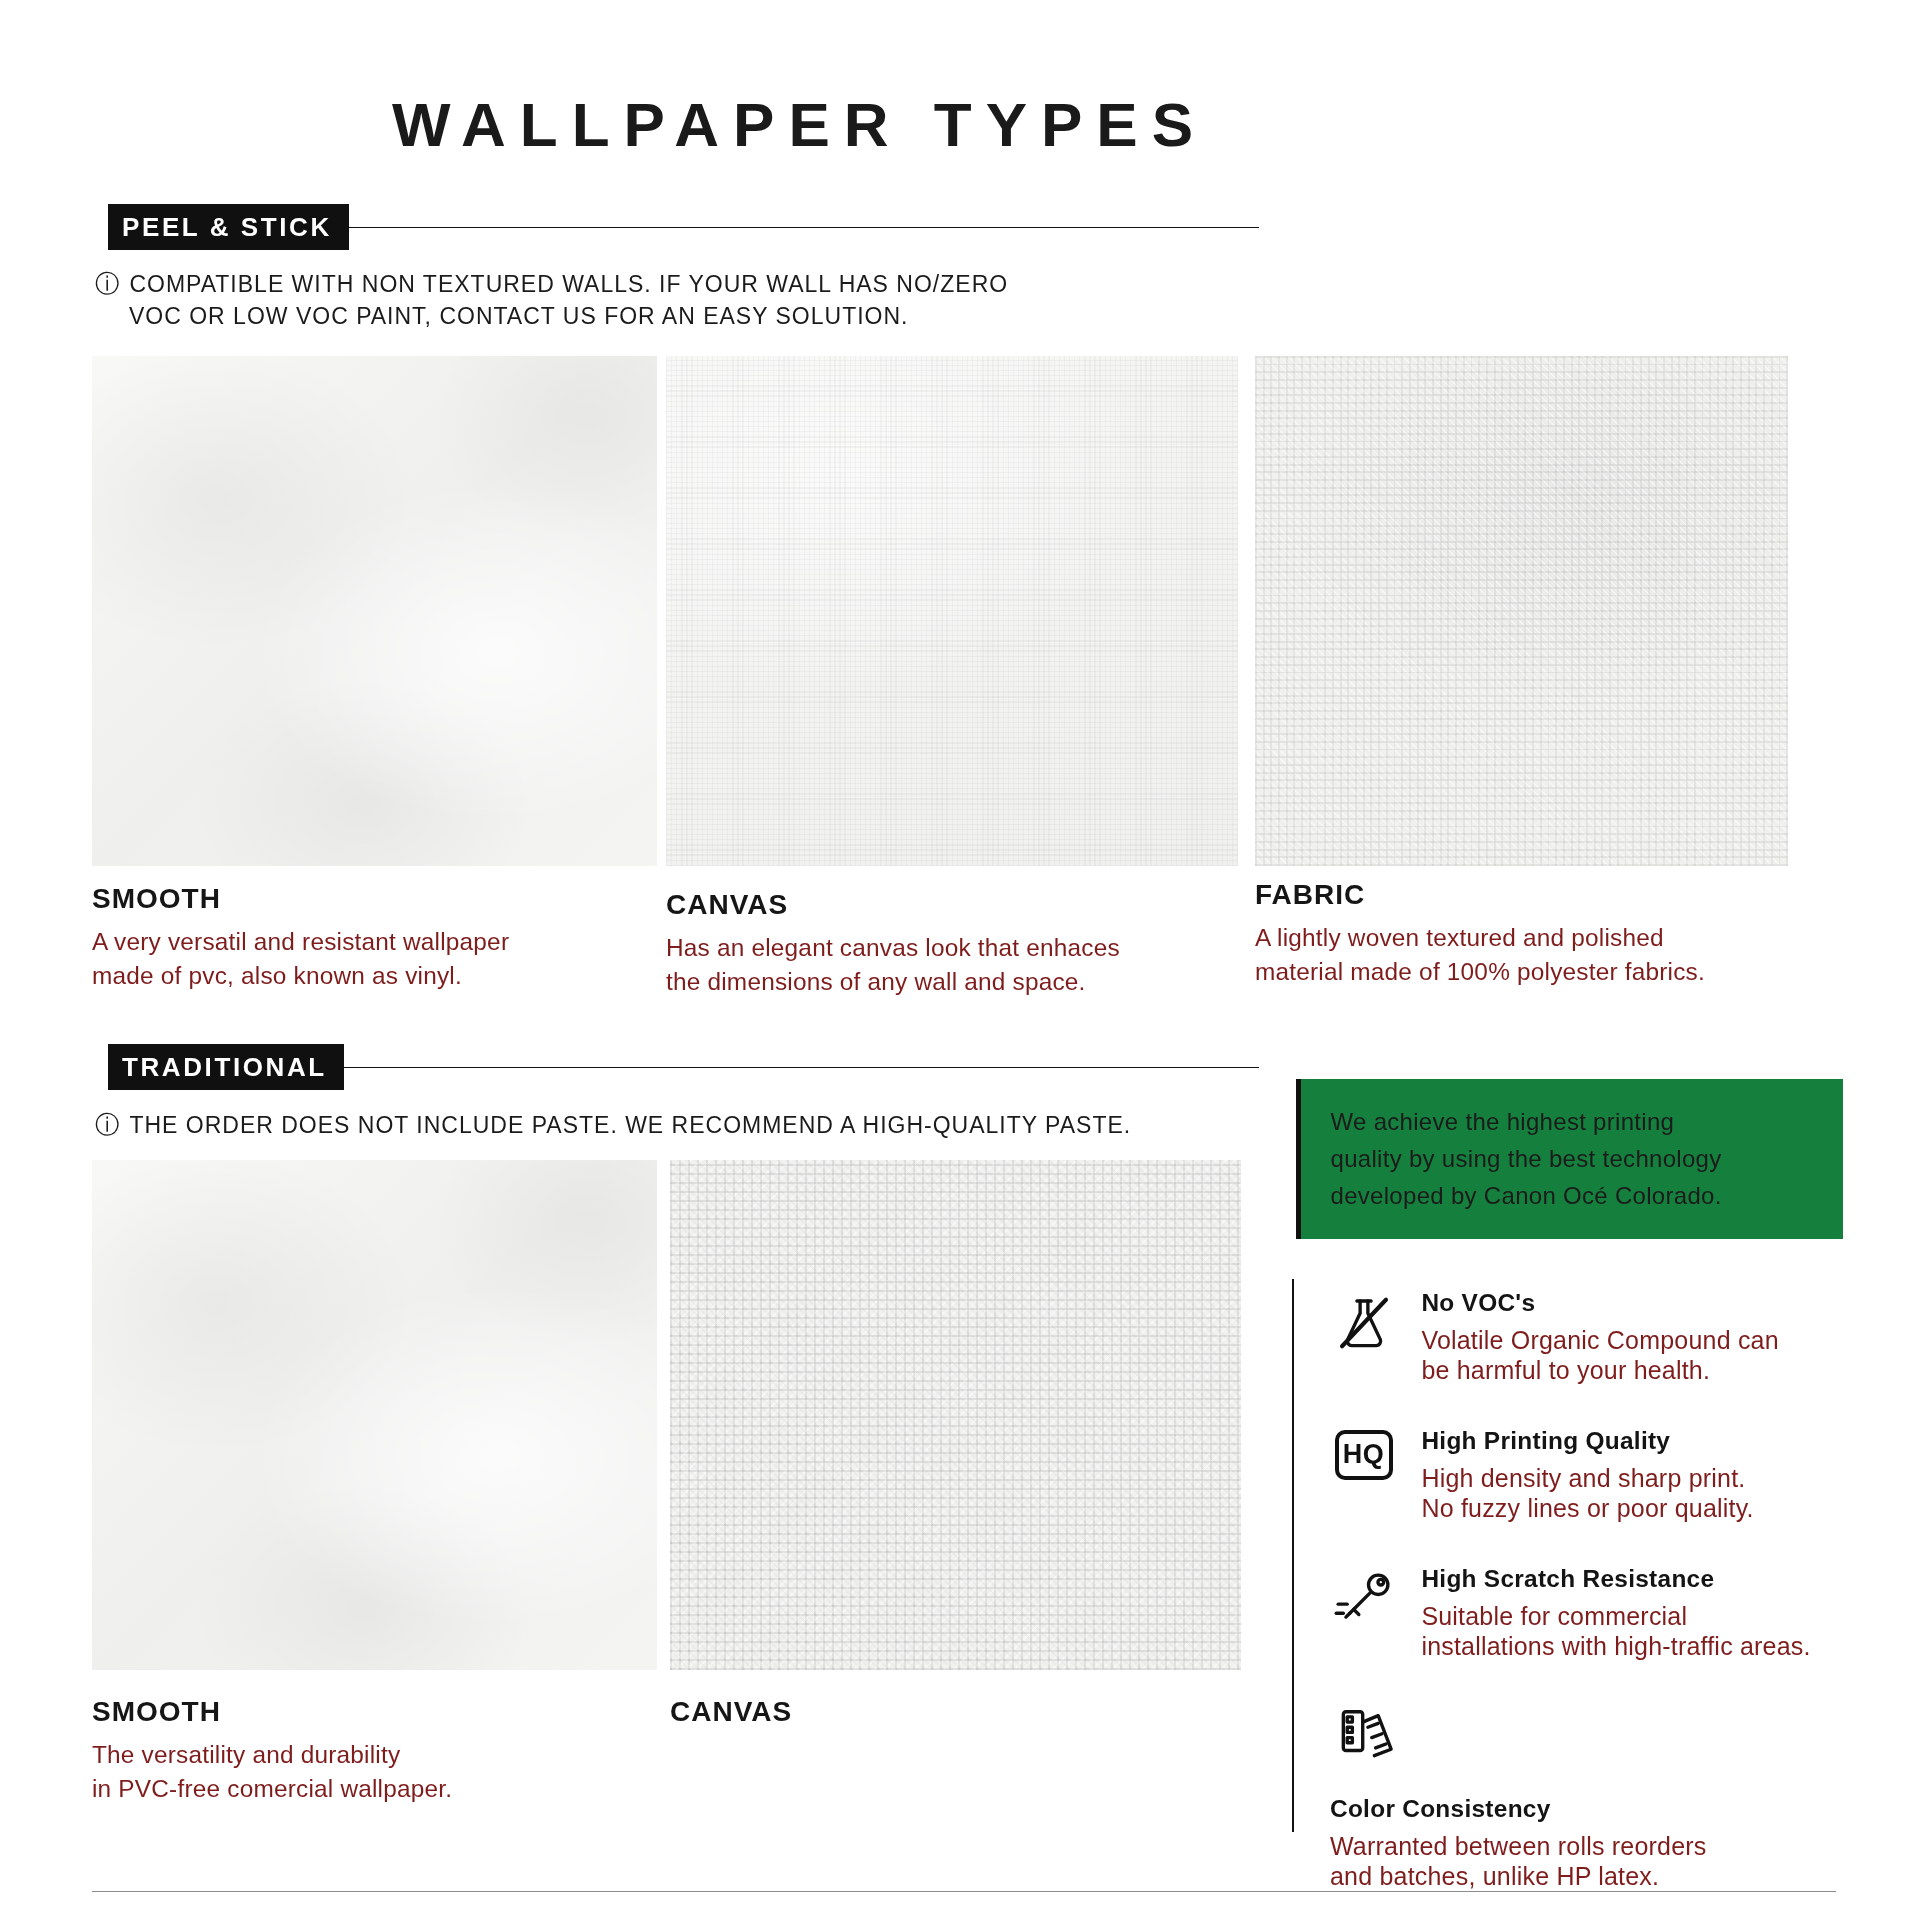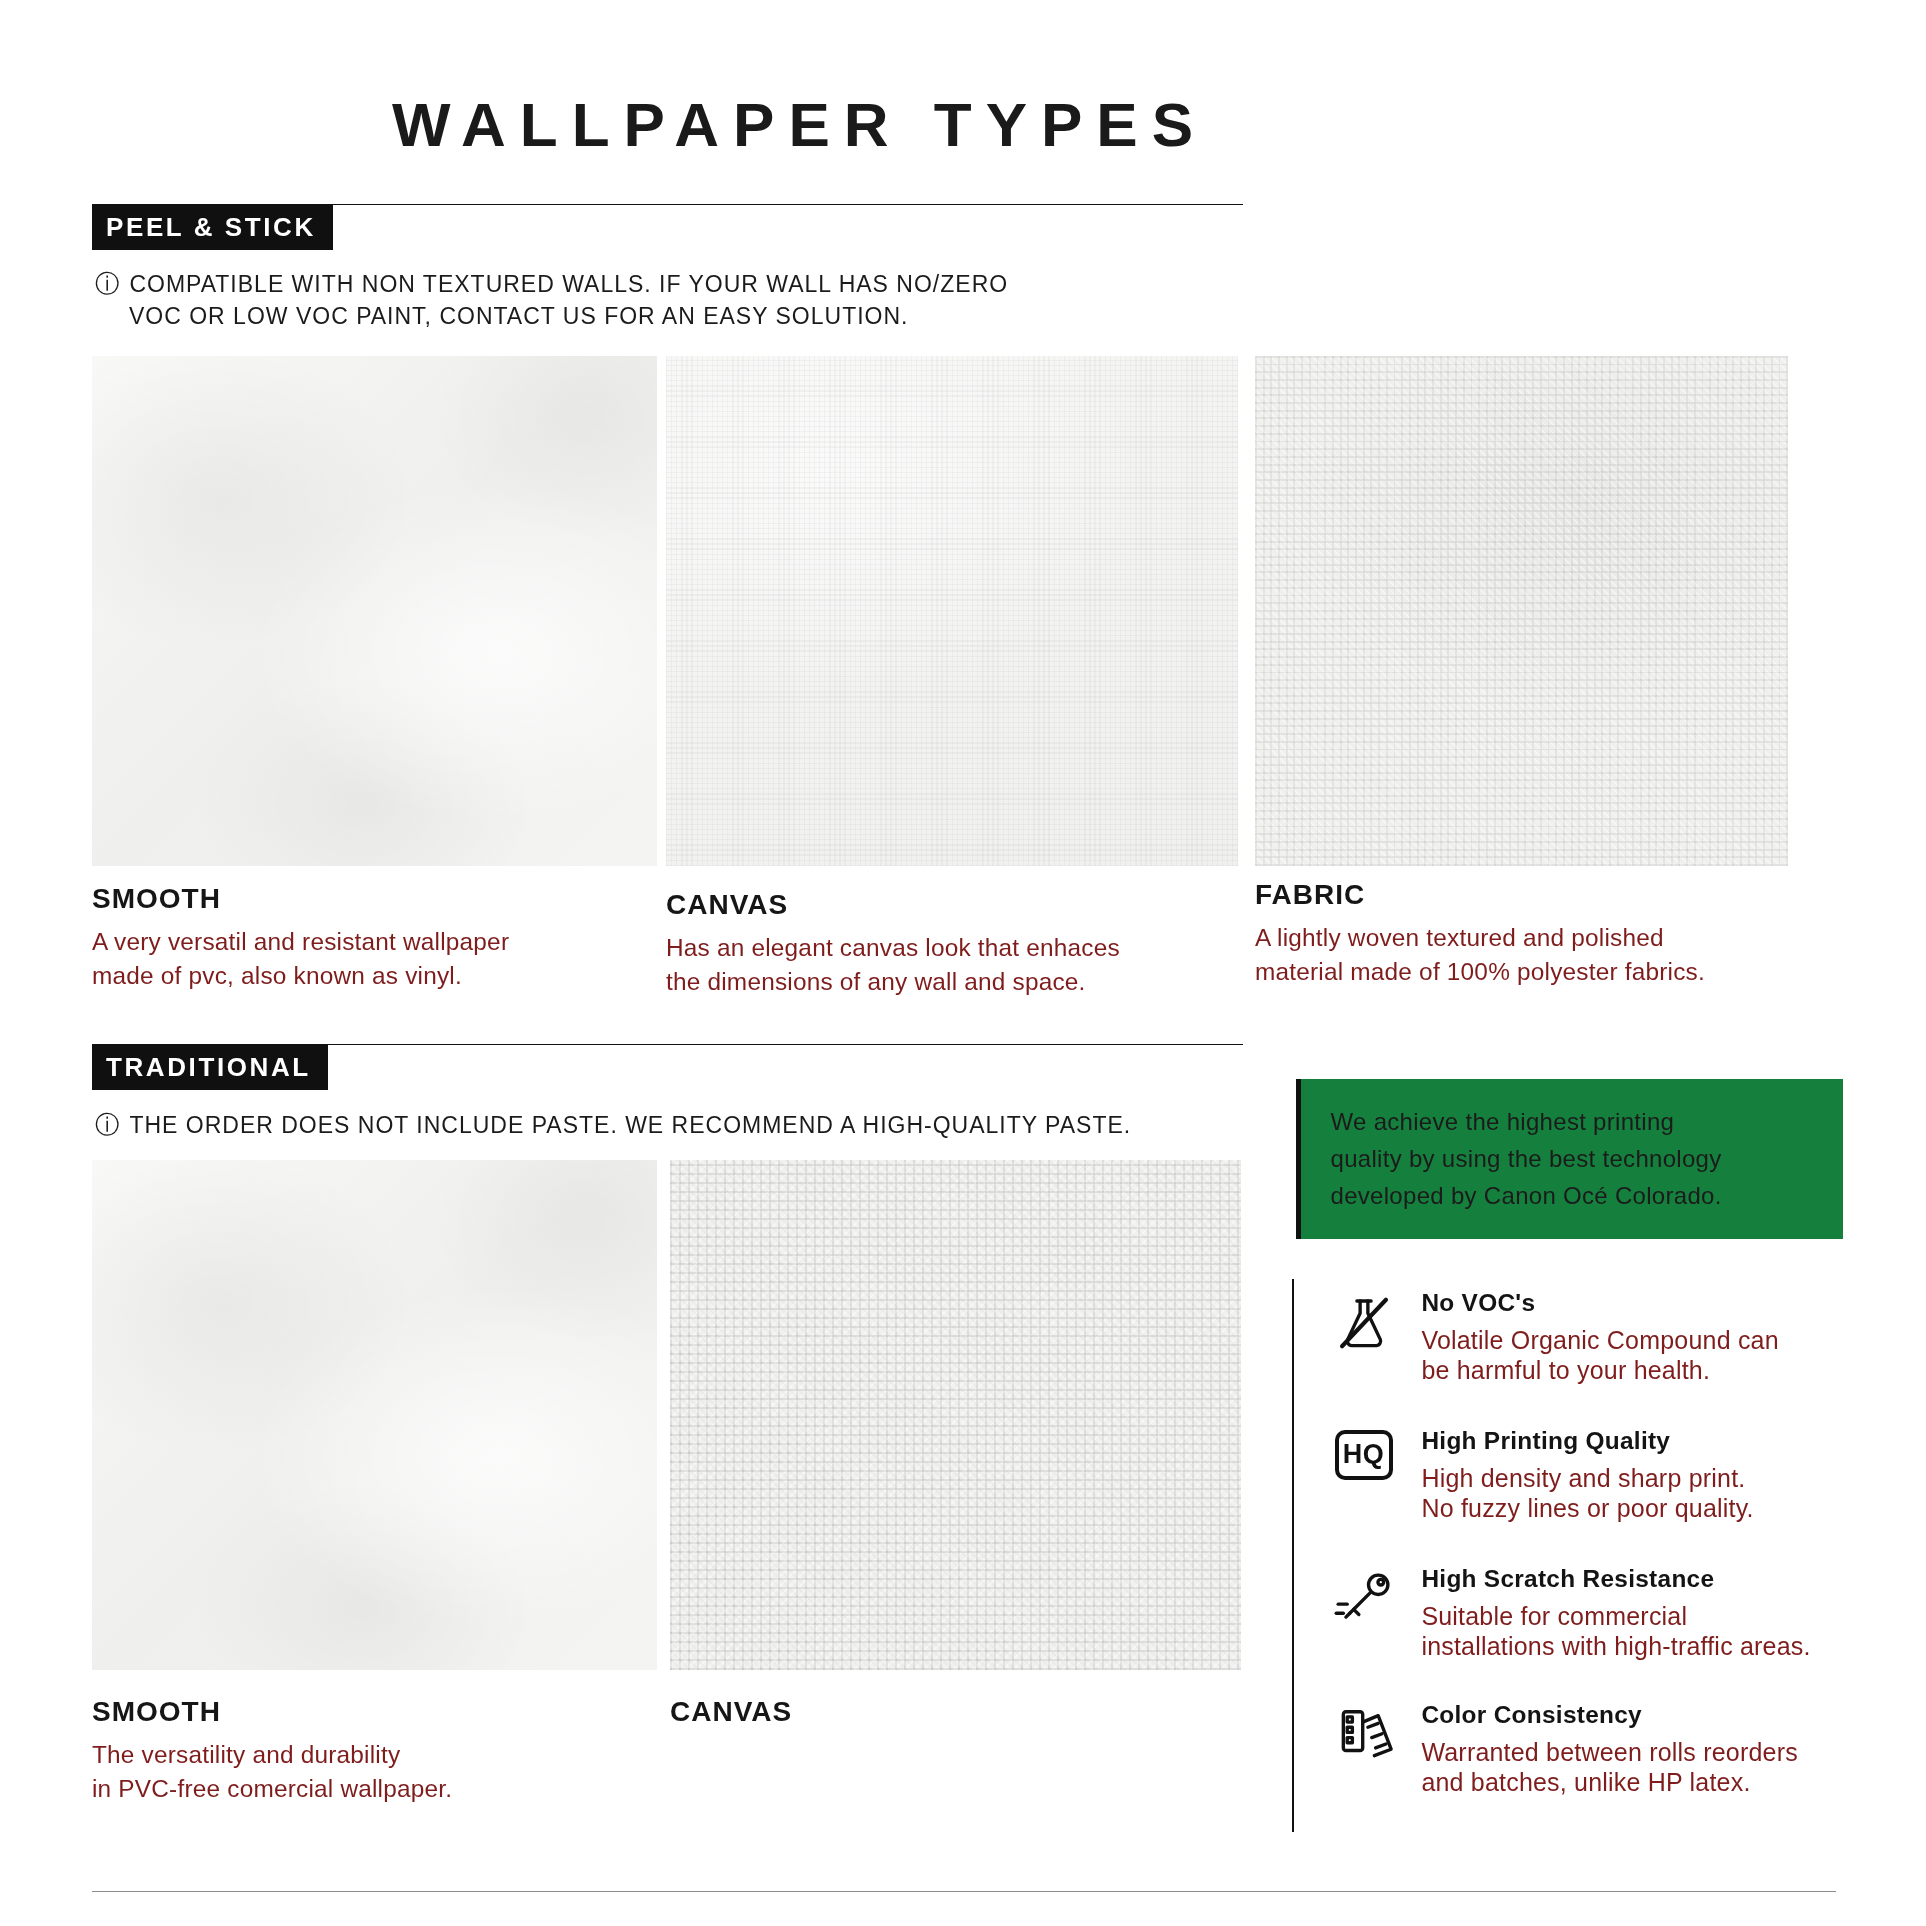--- a/index.html
+++ b/index.html
@@ -15,22 +15,22 @@
   
   .title {
     position:absolute; top:89px; left:0; width:1599px;
     text-align:center;
     font-size:62px; font-weight:700; letter-spacing:14px;
     color:#1a1a1a;
   }
 
   
   .section-head {
-    position:absolute; left:92px; width:1151px;
-    display:flex; align-items:flex-start;
+    position:absolute; left:108px; width:1151px;
+    display:flex; align-items:center;
   }
   .section-head .label-box {
     background:#101010; color:#ffffff;
     font-size:26px; font-weight:600; letter-spacing:2.6px;
     padding:7.7px 16.7px 7.7px 14px;
     white-space:nowrap;
   }
   .section-head .head-rule {
     flex:1; border-bottom:1.9px solid #111111; height:0;
     margin-bottom:0px;
@@ -267,21 +267,21 @@
     </div>
     <div class="f-text">
       <div class="f-title">High Scratch Resistance</div>
       <div class="f-desc">
         <div>Suitable for commercial</div>
         <div>installations with high-traffic areas.</div>
       </div>
     </div>
   </div>
 
-  <div class="feature" style="top:1701px;">
+  <div class="feature" style="top:1701px;flex-direction:column;">
     <div class="f-icon">
       <svg class="line-icon" width="62" height="62" viewBox="0 0 48 48">
         <rect x="8" y="6" width="15" height="30" rx="2"></rect>
         <path d="M11 10 h4 v4 h-4 z"></path>
         <path d="M11 18 h4 v4 h-4 z"></path>
         <path d="M11 26 h4 v4 h-4 z"></path>
         <path d="M23 14 l12 -5 10 26 -13 5"></path>
         <path d="M27 18 l8 -3"></path>
         <path d="M30 26 l8 -3"></path>
         <path d="M33 34 l8 -3"></path>

